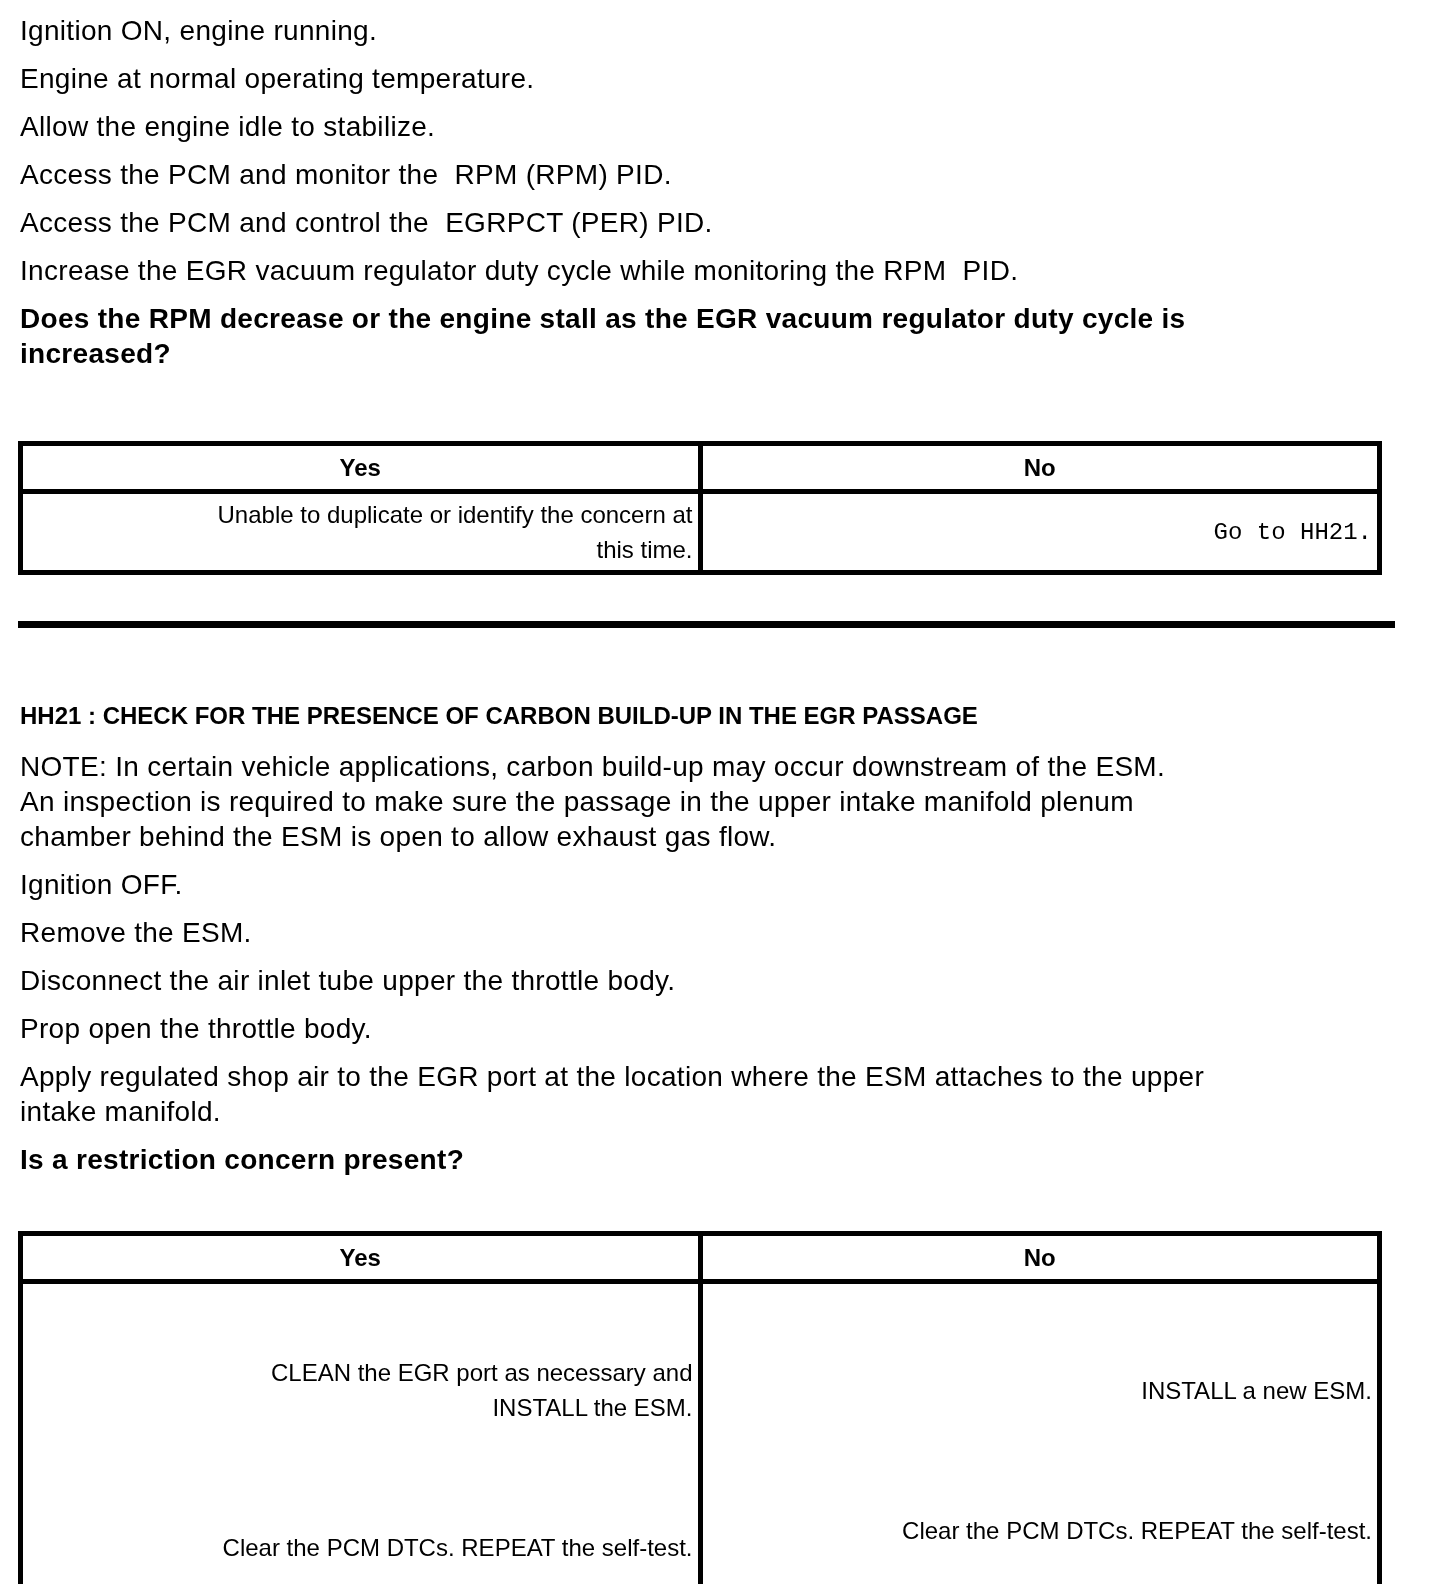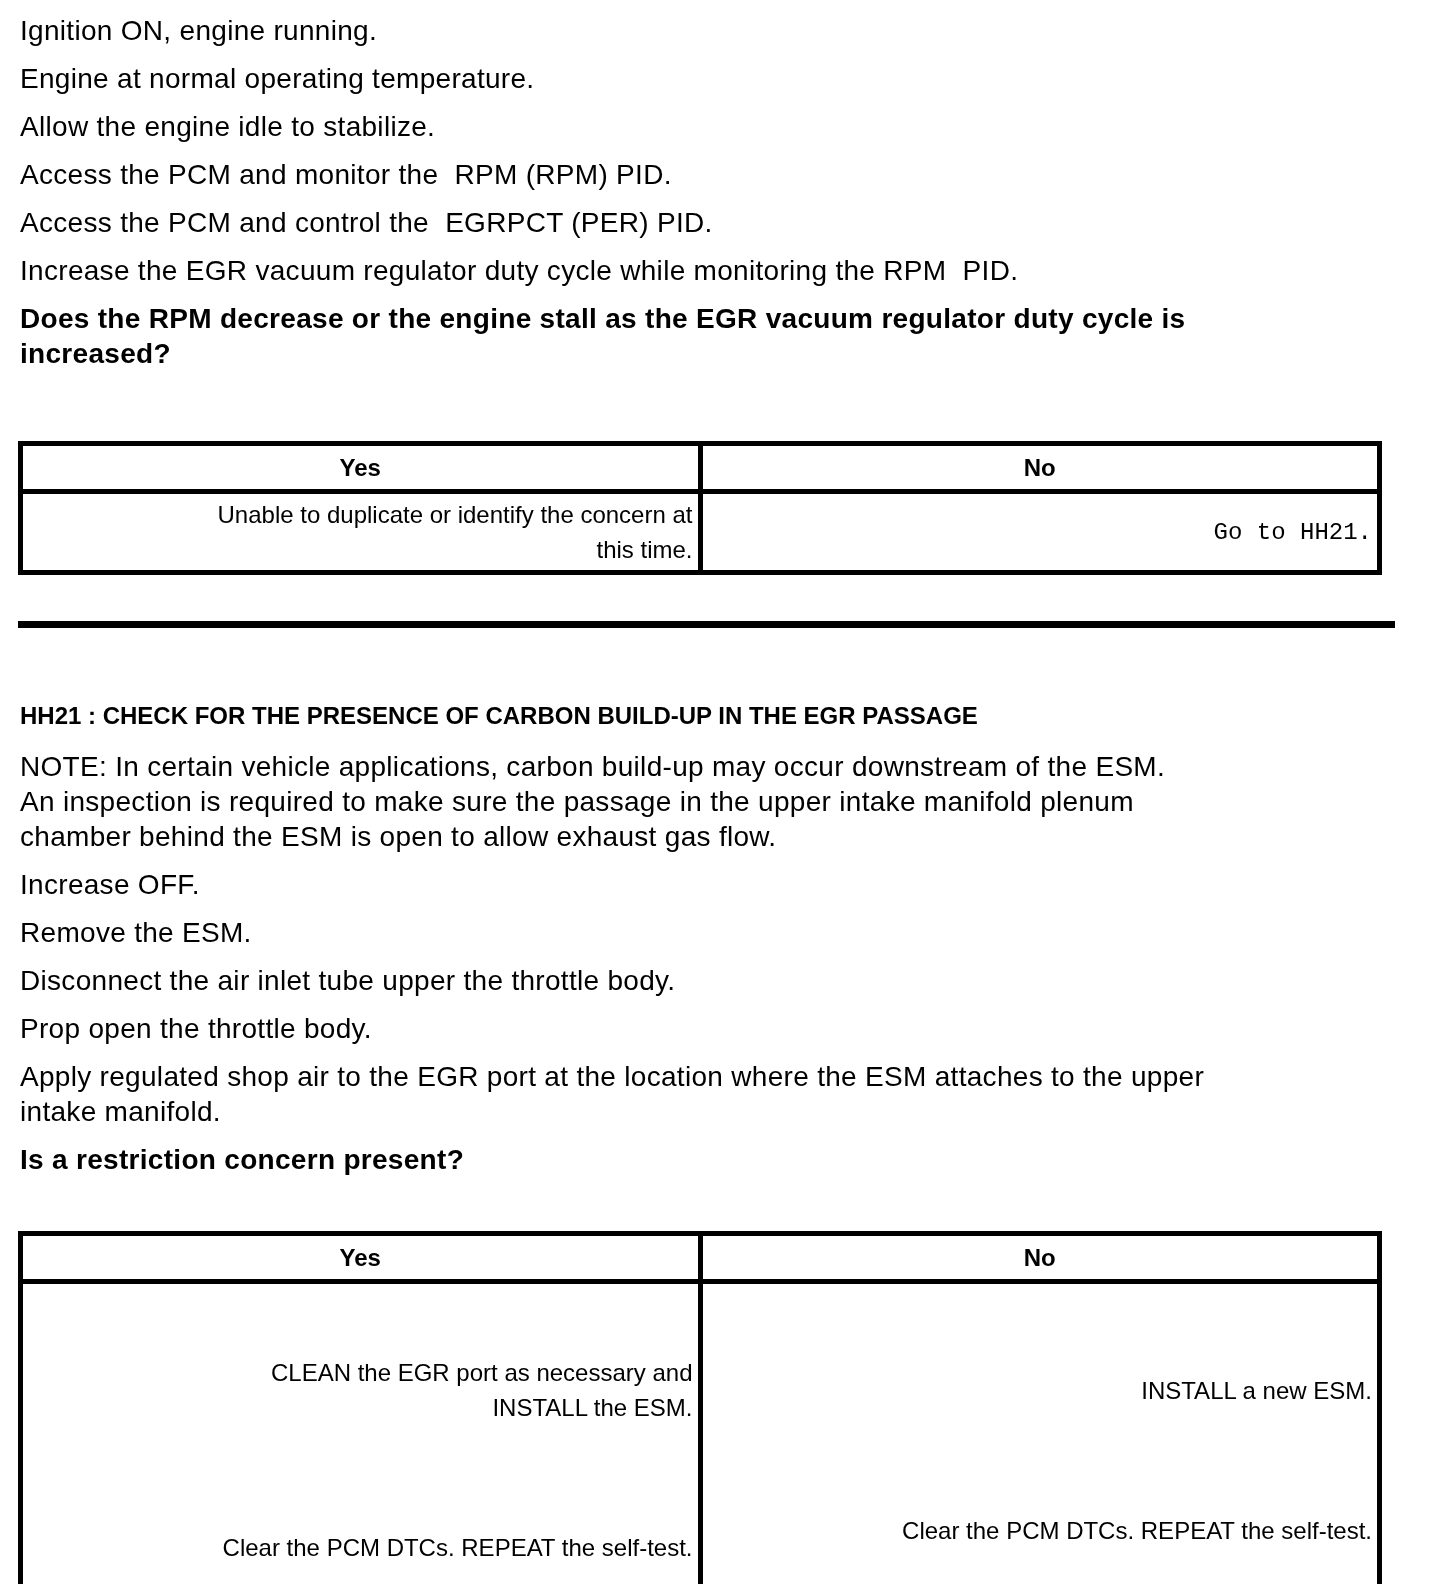--- a/index.html
+++ b/index.html
@@ -114,21 +114,21 @@
     <div class="rule rule-1"></div>
   </div>
 
   <div>
     <div class="step-heading heading-2">HH21 : CHECK FOR THE PRESENCE OF CARBON BUILD-UP IN THE EGR PASSAGE</div>
 
     <p class="para">NOTE: In certain vehicle applications, carbon build-up may occur downstream of the ESM.
 An inspection is required to make sure the passage in the upper intake manifold plenum
 chamber behind the ESM is open to allow exhaust gas flow.</p>
 
-    <p class="para">Increase OFF.</p>
+    <p class="para">Ignition OFF.</p>
     <p class="para">Remove the ESM.</p>
     <p class="para">Disconnect the air inlet tube upper the throttle body.</p>
     <p class="para">Prop open the throttle body.</p>
     <p class="para">Apply regulated shop air to the EGR port at the location where the ESM attaches to the upper
 intake manifold.</p>
 
     <p class="para question q2">Is a restriction concern present?</p>
 
     <table class="decision-table t2">
       <tbody>

